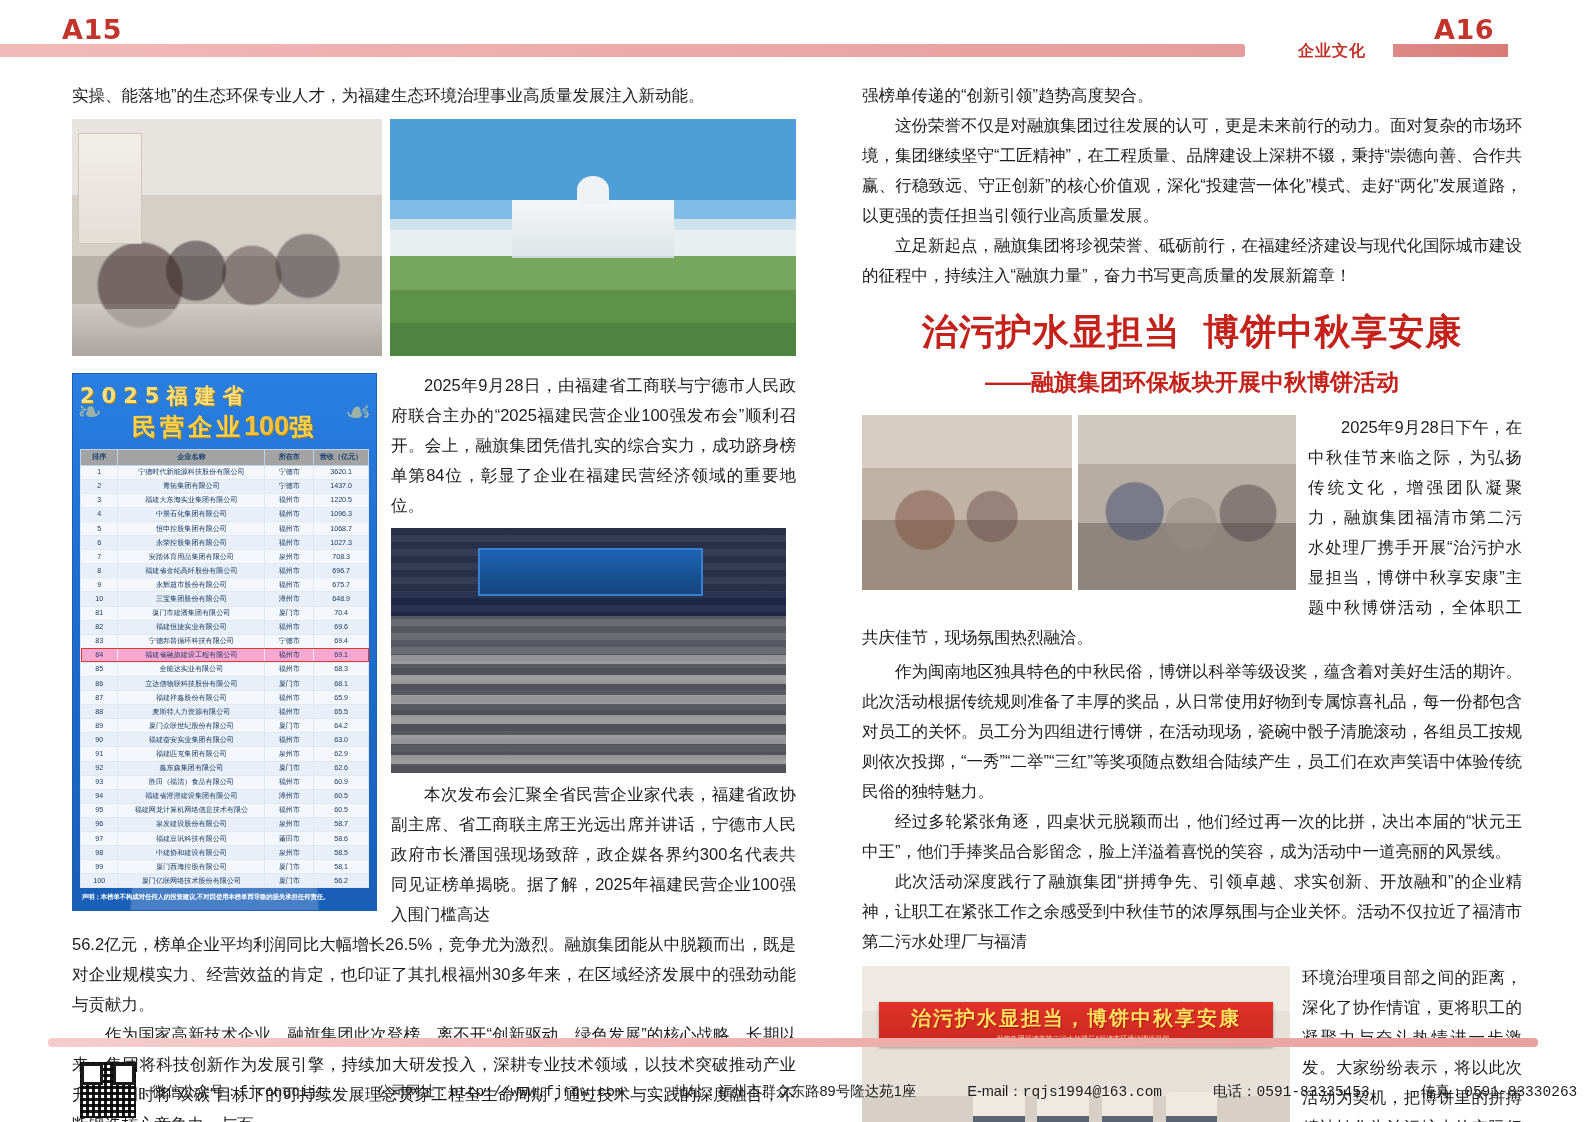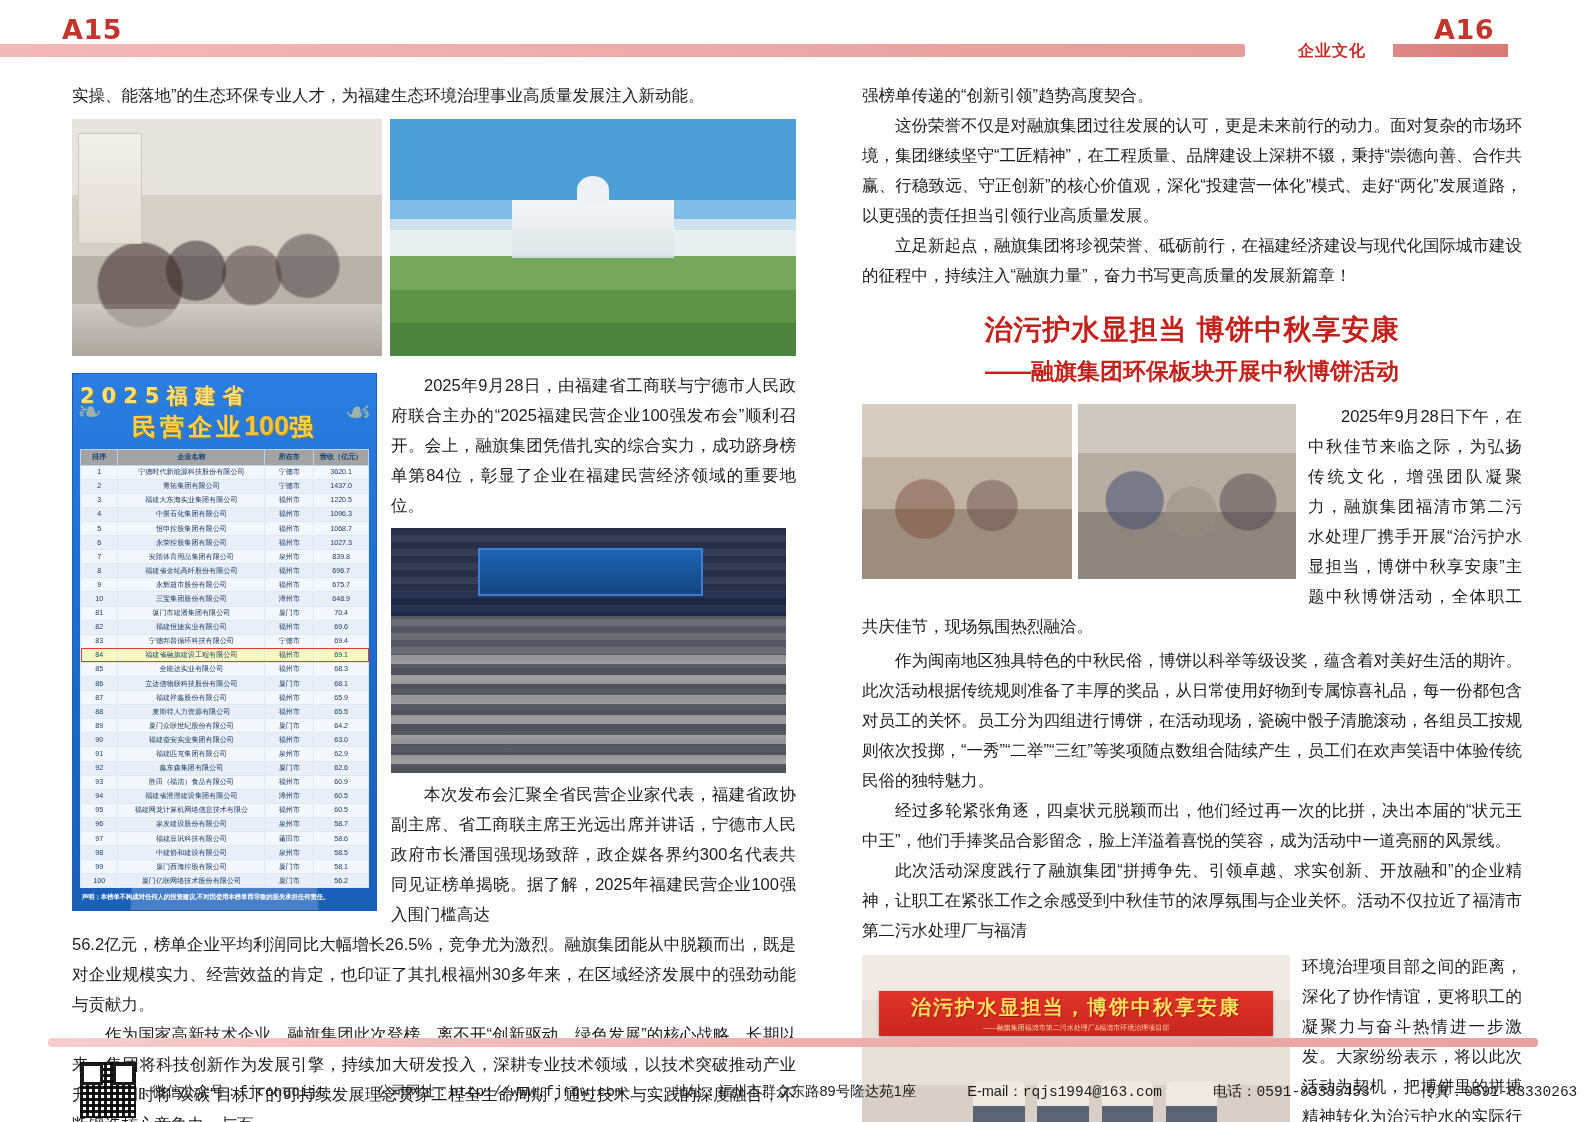--- a/index.html
+++ b/index.html
@@ -118,31 +118,31 @@
   .laurel { position:absolute; top:20px; font-size:30px; color:rgba(255,224,122,.55); }
   .laurel-l { left:4px; } .laurel-r { right:4px; }
 
   table.rank { width:100%; border-collapse:collapse; margin-top:6px;
                background:#f4f8fd; font-size:7.1px; color:#13355e; }
   table.rank th { background:#a3a3a3; color:#16406f; font-weight:700;
                   padding:2.3px 0; border:.5px solid #bcd3ea; font-size:7.1px; }
   table.rank td { padding:1.55px 0; border:.5px solid #dfe9f4; text-align:center;
                   white-space:nowrap; }
   table.rank tr:nth-child(even) td { background:#e8eff8; }
-  table.rank tr.hl td { background:#fef9c3;text-align:center; }
+  table.rank tr.hl td { background:#f9a8d4;text-align:center; }
   table.rank tr.hl { outline:1.6px solid #e03a30; outline-offset:-1px; }
   .c-rank { width:13%; } .c-name { width:51%; } .c-city { width:17%; } .c-rev { width:19%; }
   .disclaim { margin-top:3px; font-size:6.6px; color:#ffffff; font-weight:700;
               letter-spacing:-.1px; padding:2px 2px 4px; white-space:nowrap;
               transform:scaleX(.97); transform-origin:left center; }
 
   
   .hl-red { color:#c4211a; font-weight:700; text-align:center; line-height:1.3; }
   .hl-left { font-size:26px; }
-  .hl-r1 { font-size:28px; letter-spacing:1px; }
+  .hl-r1 { font-size:36px; letter-spacing:1px;font-family:Liberation Mono, monospace; }
   .hl-r2 { font-size:23px; margin-top:9px; }
 
   
   .ftr { position:absolute; left:0; bottom:0; width:1586px; height:84px; }
   .fbar { position:absolute; left:48px; top:0; width:1490px; height:9px;
           background:linear-gradient(90deg,#f6cdcd,#eeb0ae,#e7a2a0); border-radius:4px; }
   .qr { position:absolute; left:80px; top:24px; width:56px; height:56px;
         background:
           repeating-linear-gradient(90deg,#1a1a1a 0 3px,#fff 3px 6px),
           repeating-linear-gradient(180deg,#1a1a1a 0 3px,#fff 3px 6px);
@@ -232,21 +232,21 @@
                 <tr>
                   <td class="c-rank">6</td>
                   <td class="c-name">永荣控股集团有限公司</td>
                   <td class="c-city">福州市</td>
                   <td class="c-rev">1027.3</td>
                 </tr>
                 <tr>
                   <td class="c-rank">7</td>
                   <td class="c-name">安踏体育用品集团有限公司</td>
                   <td class="c-city">泉州市</td>
-                  <td class="c-rev">839.8</td>
+                  <td class="c-rev">708.3</td>
                 </tr>
                 <tr>
                   <td class="c-rank">8</td>
                   <td class="c-name">福建省金纶高纤股份有限公司</td>
                   <td class="c-city">福州市</td>
                   <td class="c-rev">696.7</td>
                 </tr>
                 <tr>
                   <td class="c-rank">9</td>
                   <td class="c-name">永辉超市股份有限公司</td>

